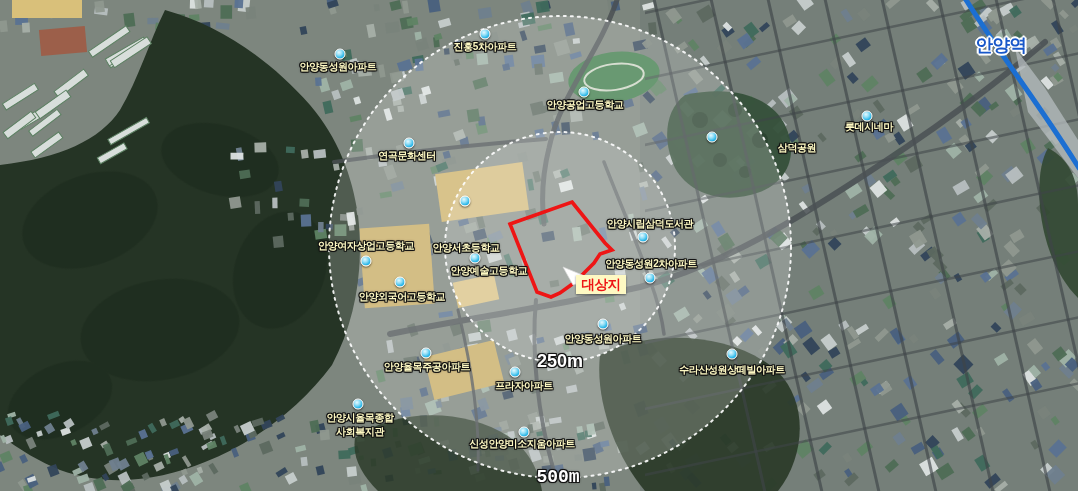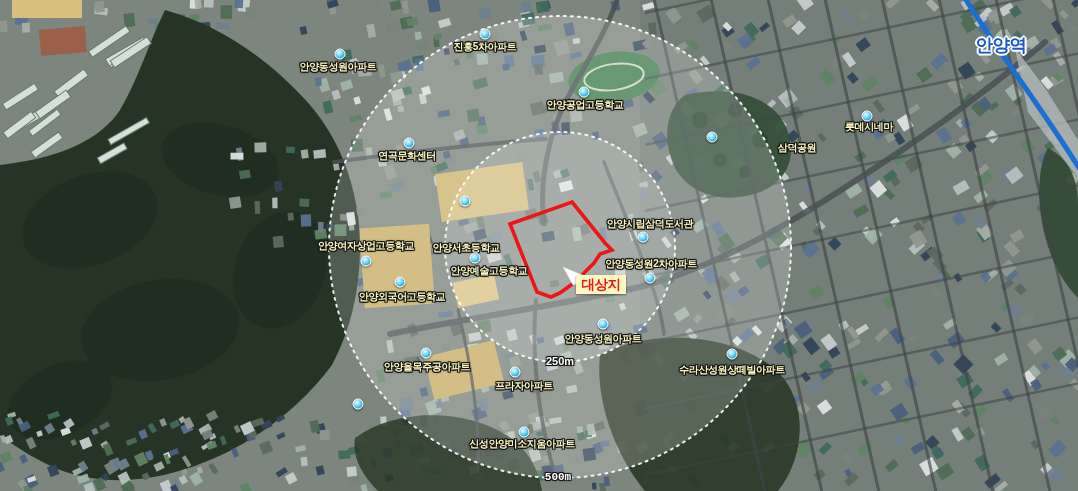--- a/index.html
+++ b/index.html
@@ -15,21 +15,21 @@
                  1px 1px 0 #121212,0 -1px 0 #121212,0 1px 0 #121212,
                 -1px 0 0 #121212,1px 0 0 #121212,0 0 3px #000;}
   .map-dot{
     position:absolute;width:9px;height:9px;border-radius:50%;
     transform:translate(-50%,-50%);
     background:radial-gradient(circle at 38% 32%, #e4f9ff 0%, #8fdef7 35%,
                var(--marker-cyan) 70%, #0d8fc2 100%);
     border:1.5px solid #fff;box-shadow:0 1px 2px rgba(0,0,0,.55);}
   .scale-label{
     position:absolute;transform:translate(-50%,-50%);
-    font-weight:bold;font-size:11px;color:#fff;
+    font-weight:bold;font-size:18px;color:#fff;
     text-shadow:-1px -1px 0 #121212,1px -1px 0 #121212,-1px 1px 0 #121212,
                  1px 1px 0 #121212,0 0 3px #000;}
   .station-label{
     position:absolute;transform:translate(-50%,-50%);
     font-weight:bold;font-size:17.5px;letter-spacing:-0.5px;
     color:var(--station-blue);
     text-shadow:-2px 0 0 #fff,2px 0 0 #fff,0 -2px 0 #fff,0 2px 0 #fff,
                 -1px -1px 0 #fff,1px 1px 0 #fff,-1px 1px 0 #fff,1px -1px 0 #fff;}
   .callout{
     position:absolute;width:50px;height:19px;line-height:19px;text-align:center;
@@ -904,20 +904,22 @@
       <div class="map-label" style="left: 402px; top: 297px; text-align: center;">안양외국어고등학교</div>
       <div class="map-dot" style="left: 603px; top: 324px;"></div>
       <div class="map-label" style="left: 603px; top: 339px;">안양동성원아파트</div>
       <div class="map-dot" style="left: 426px; top: 353px;"></div>
       <div class="map-label" style="left: 427px; top: 367px;">안양율목주공아파트</div>
       <div class="map-dot" style="left: 732px; top: 354px;"></div>
       <div class="map-label" style="left: 732px; top: 370px;">수라산성원상떼빌아파트</div>
       <div class="map-dot" style="left: 515px; top: 372px;"></div>
       <div class="map-label" style="left: 516px; top: 386px; margin-left: 8px;">프라자아파트</div>
       <div class="map-dot" style="left: 358px; top: 404px;"></div>
+      <div class="map-label" style="left: 360px; top: 424px;">안양시율목종합
+사회복지관</div>
       <div class="map-dot" style="left: 524px; top: 432px;"></div>
       <div class="map-label" style="left: 522px; top: 444px;">신성안양미소지움아파트</div>
     </div>
 
   <div class="scale-label" style="left:560px;top:361px;">250m</div>
   <div class="scale-label" style="left:558px;top:477px;font-family:Liberation Mono, monospace;">500m</div>
 
   <div class="station-label" style="left:1001px;top:45px;">안양역</div>
 
   <div class="callout" style="left:576px;top:275px;">대상지</div>

